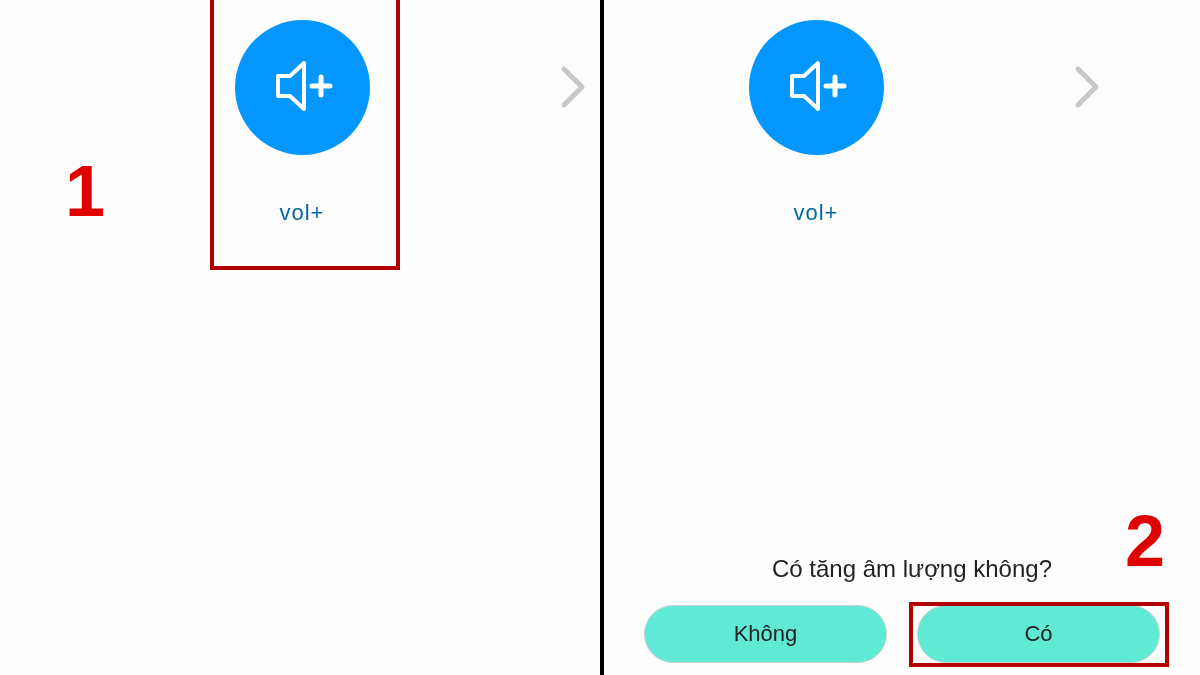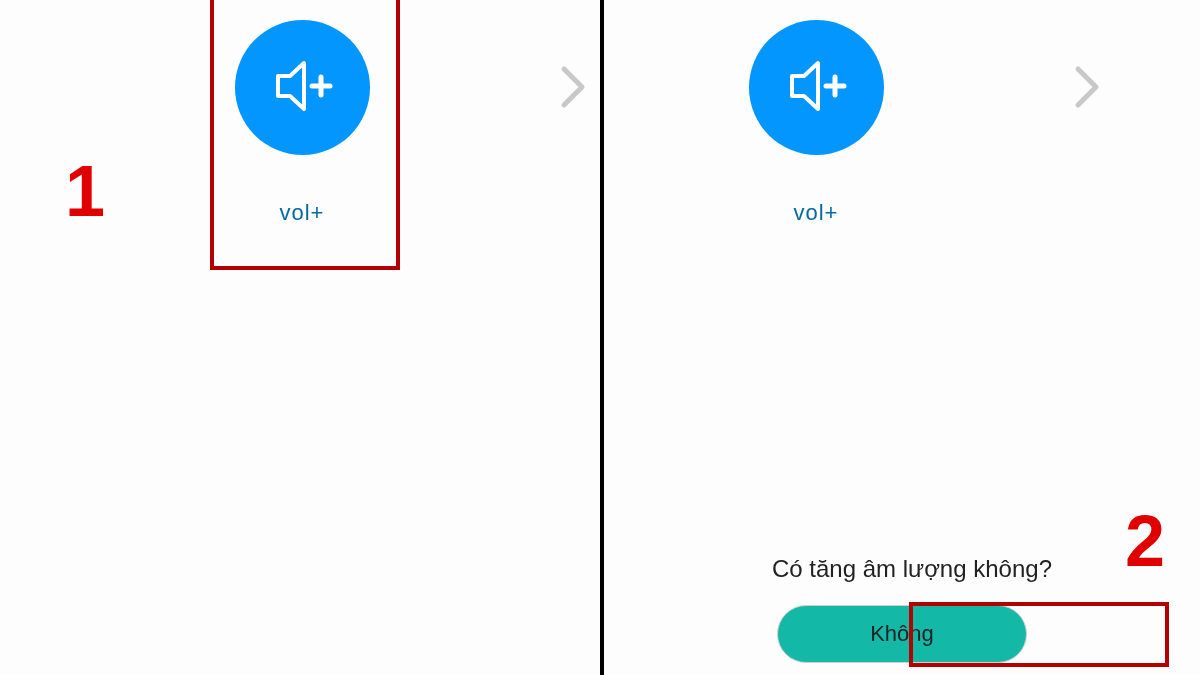--- a/index.html
+++ b/index.html
@@ -95,21 +95,21 @@
     justify-content: center;
     gap: 30px;
     padding: 0 40px;
   }
   .pill-btn {
     flex: 1;
     max-width: 250px;
     height: 58px;
     border: 1.5px solid #d0d0d0;
     border-radius: 30px;
-    background: #14b8a6;
+    background: #5eead4;
     display: flex;
     align-items: center;
     justify-content: center;
     font-size: 22px;
     color: #222;
     cursor: pointer;
   }
 </style>
 </head>
 <body>
@@ -154,19 +154,22 @@
         <polyline points="4,4 22,22 4,40" fill="none" stroke="#c8c8c8" stroke-width="5" stroke-linecap="round" stroke-linejoin="round"></polyline>
       </svg>
     </div>
 
     <div class="prompt">Có tăng âm lượng không?</div>
 
     <div class="btn-row">
       <div class="pill-btn">
         <span>Không</span>
       </div>
+      <div class="pill-btn">
+        <span>Có</span>
+      </div>
     </div>
 
     <div class="highlight-box hb2"></div>
     <div class="step-num n2">2</div>
   </div>
 
 </div>
 
 </body></html>

